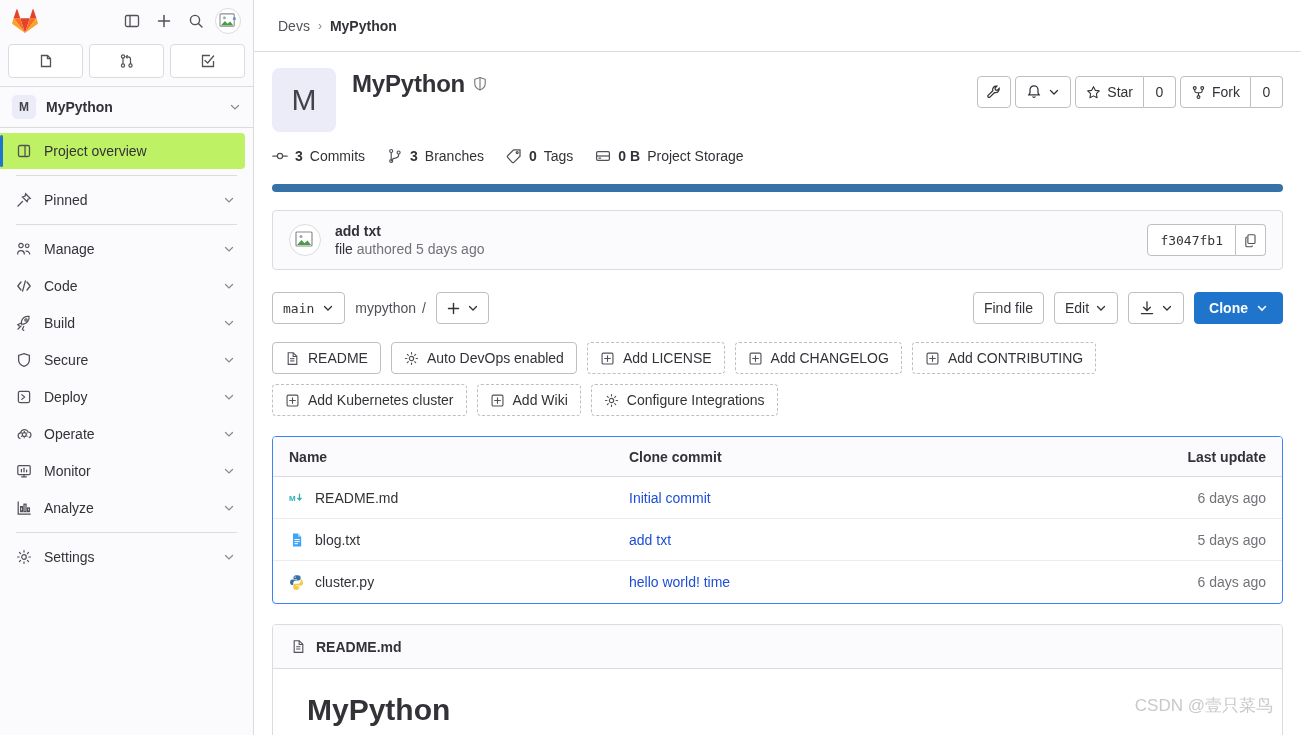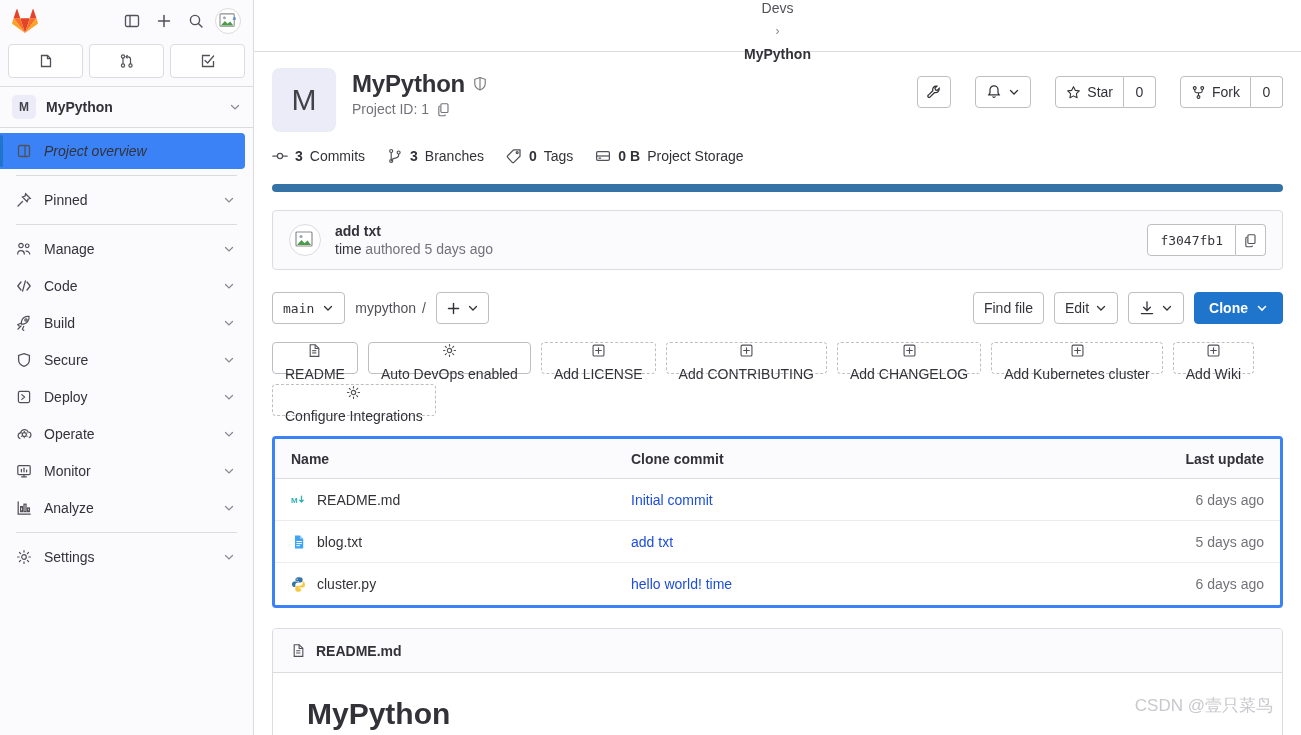--- a/index.html
+++ b/index.html
@@ -60,58 +60,57 @@
   }
   .ctx-name { font-weight: 700; font-size: 14px; color:#333238; flex:1; }
   .nav { padding: 4px 8px 0 0; flex: 1; overflow: hidden; }
   .nav-item {
     display: flex; align-items: center; gap: 12px;
     height: 36px; padding-left: 16px; padding-right: 10px;
     margin: 1px 0 1px 0;
     border-radius: 0 4px 4px 0;
     color: #333238; cursor: pointer; position: relative;
   }
-  .nav-item.active { background: #3b82f6; font-weight: 400; font-style: italic; }
+  .nav-item.active { background: #bef264; font-weight: 400; }
   .nav-item.active::before {
     content: ""; position: absolute; left: 0; top: 2px; bottom: 2px;
     width: 3px; background: #1f75cb; border-radius: 2px;
   }
   .nav-ico { width: 16px; height: 16px; color: #535158; flex: 0 0 16px; display:block;}
   .nav-label { flex: 1; font-size: 14px; }
   .nav-chev { color:#89888d; width:12px; height:12px; }
   .nav-sep { height:1px; background:#dcdcde; margin: 6px 8px 6px 16px; }
 
   
   .main { flex: 1; height: 735px; overflow: hidden; background:#fff; }
   .breadcrumb-bar {
     height: 52px; border-bottom: 1px solid #dcdcde;
     display: flex; align-items: center; padding: 0 24px; gap: 8px;
     font-size: 14px;
-    flex-direction: column;
   }
   .bc-link { color:#535158; cursor: pointer; }
   .bc-sep { color:#89888d; font-size: 12px; }
   .bc-current { color:#333238; font-weight: 600; cursor: pointer; }
 
   .content { padding: 16px 18px 0 18px; }
 
   .proj-header { display: flex; align-items: flex-start; gap: 16px; }
   .proj-avatar {
     width: 64px; height: 64px; border-radius: 8px;
     background: #ececf9; color: #434248;
     display:flex; align-items:center; justify-content:center;
     font-size: 30px; font-weight: 400; flex: 0 0 auto;
   }
   .proj-meta { flex: 1; padding-top: 2px; }
   .proj-title-row { display: flex; align-items: center; gap: 7px; }
   .proj-title { font-size: 24px; font-weight: 700; color:#333238; letter-spacing:-0.2px; }
   .proj-id-row { display: flex; align-items: center; gap: 7px; margin-top: 3px; color:#737278; font-size:14px; }
   .copy-btn { color:#737278; cursor:pointer; display:flex; }
 
-  .hdr-actions { display: flex; align-items: flex-end; gap: 24px; padding-top: 8px; }
+  .hdr-actions { display: flex; align-items: flex-end; gap: 4px; padding-top: 8px; }
   .btn {
     height: 32px; border: 1px solid #bfbfc3; background: #fff;
     border-radius: 4px; display: inline-flex; align-items: center;
     gap: 6px; padding: 0 10px; font-size: 14px; color:#333238;
     cursor: pointer; white-space: nowrap;
   }
   .btn-icon-only { padding: 0 8px; }
   .btn-group { display: flex; }
   .btn-group .btn:first-child { border-radius: 4px 0 0 4px; }
   .btn-group .btn:last-child { border-radius: 0 4px 4px 0; border-left: none; }
@@ -175,28 +174,28 @@
   .btn-primary {
     height: 32px; background:#1f75cb; border:1px solid #1f75cb; color:#fff;
     border-radius: 4px; display:inline-flex; align-items:center; gap:8px;
     padding: 0 14px; font-size: 14px; font-weight: 600; cursor:pointer;
   }
 
   .quick-actions { display:flex; flex-wrap: wrap; gap: 10px; margin-top: 18px; }
   .qa {
     height: 32px; border-radius: 4px; background:#fff;
     display:inline-flex; align-items:center; gap: 8px; padding: 0 12px;
-    font-size: 14px; color:#333238; cursor:pointer; white-space: nowrap; flex-direction: column;
+    font-size: 14px; color:#333238; cursor:pointer; white-space: nowrap;
   }
   .qa.solid { border: 1px solid #bfbfc3; }
   .qa.dashed { border: 1px dashed #bfbfc3; }
   .qa svg { color:#535158; flex: 0 0 auto; }
 
   .file-table {
-    margin-top: 20px; border: 3px solid #3b82f6; border-radius: 4px;
+    margin-top: 20px; border: 1px solid #3b82f6; border-radius: 4px;
     overflow: hidden; background:#fff;
   }
   .ft-head {
     display: flex; align-items: center; height: 40px;
     background:#fbfafd; border-bottom: 1px solid #dcdcde;
     font-size: 14px; font-weight: 700; color:#333238; padding: 0 16px;
   }
   .ft-row {
     display: flex; align-items: center; height: 42px;
     border-bottom: 1px solid #ececef; font-size: 14px; padding: 0 16px;
@@ -501,29 +500,20 @@
         <div class="proj-meta">
           <div class="proj-title-row">
             <span class="proj-title">MyPython</span>
             <span style="display:flex;">
               <svg width="16" height="17" viewBox="0 0 16 17" fill="none" stroke="#737278" stroke-width="1.1">
                 <path d="M8 1.6 13.2 3.3v4.2c0 3.1-2.2 5.4-5.2 6.4-3-1-5.2-3.3-5.2-6.4V3.3z"></path>
                 <line x1="8" y1="1.6" x2="8" y2="13.9"></line>
               </svg>
             </span>
           </div>
-          <div class="proj-id-row">
-            <span>Project ID: 1</span>
-            <span class="copy-btn">
-              <svg width="15" height="15" viewBox="0 0 16 16" fill="none" stroke="currentColor" stroke-width="1.2">
-                <rect x="5.2" y="1.8" width="7.6" height="9.4" rx="1.1"></rect>
-                <path d="M10 13.2c0 .8-.6 1.4-1.4 1.4H4.4c-.8 0-1.4-.6-1.4-1.4V5.6c0-.8.6-1.4 1.4-1.4"></path>
-              </svg>
-            </span>
-          </div>
         </div>
 
         <div class="hdr-actions">
           <button class="btn btn-icon-only">
             <span style="display:flex;">
               <svg width="16" height="16" viewBox="0 0 16 16" fill="none" stroke="currentColor" stroke-width="1.25">
                 <path d="M10.9 2.1a3.6 3.6 0 0 0-4.1 4.6L2.4 11.1a1.3 1.3 0 1 0 1.8 1.8l4.4-4.4a3.6 3.6 0 0 0 4.6-4.1l-2 2-1.7-.5-.5-1.7z"></path>
               </svg>
             </span>
           </button>
@@ -618,21 +608,21 @@
         <div class="commit-avatar">
           <svg width="20" height="18" viewBox="0 0 20 18">
             <rect x="1" y="1" width="16" height="14" rx="1" fill="none" stroke="#8c8c8c" stroke-width="1.2"></rect>
             <circle cx="6" cy="5.5" r="1.6" fill="#9aa7b0"></circle>
             <path d="M2 14l4.5-5 3 3.2 3-2.6 3.5 4.4z" fill="#4a9b4a"></path>
           </svg>
         </div>
         <div class="commit-text">
           <div class="commit-title">add txt</div>
           <div class="commit-sub">
-            <b>time</b>
+            <b>file</b>
             <span>authored 5 days ago</span>
           </div>
         </div>
         <div class="sha-group">
           <div class="sha-box">f3047fb1</div>
           <div class="sha-copy">
             <svg width="15" height="15" viewBox="0 0 16 16" fill="none" stroke="currentColor" stroke-width="1.2">
               <rect x="5.2" y="1.8" width="7.6" height="9.4" rx="1.1"></rect>
               <path d="M10 13.2c0 .8-.6 1.4-1.4 1.4H4.4c-.8 0-1.4-.6-1.4-1.4V5.6c0-.8.6-1.4 1.4-1.4"></path>
             </svg>
@@ -742,32 +732,32 @@
         </button>
 
         <button class="qa dashed">
           <span style="display:flex;">
             <svg width="15" height="15" viewBox="0 0 16 16" fill="none" stroke="currentColor" stroke-width="1.2">
               <rect x="2.2" y="2.2" width="11.6" height="11.6" rx="1.4"></rect>
               <line x1="8" y1="5" x2="8" y2="11" stroke-linecap="round"></line>
                   <line x1="5" y1="8" x2="11" y2="8" stroke-linecap="round"></line>
             </svg>
           </span>
-          <span>Add CONTRIBUTING</span>
+          <span>Add CHANGELOG</span>
         </button>
 
         <button class="qa dashed">
           <span style="display:flex;">
             <svg width="15" height="15" viewBox="0 0 16 16" fill="none" stroke="currentColor" stroke-width="1.2">
               <rect x="2.2" y="2.2" width="11.6" height="11.6" rx="1.4"></rect>
               <line x1="8" y1="5" x2="8" y2="11" stroke-linecap="round"></line>
                   <line x1="5" y1="8" x2="11" y2="8" stroke-linecap="round"></line>
             </svg>
           </span>
-          <span>Add CHANGELOG</span>
+          <span>Add CONTRIBUTING</span>
         </button>
 
         <button class="qa dashed">
           <span style="display:flex;">
             <svg width="15" height="15" viewBox="0 0 16 16" fill="none" stroke="currentColor" stroke-width="1.2">
               <rect x="2.2" y="2.2" width="11.6" height="11.6" rx="1.4"></rect>
               <line x1="8" y1="5" x2="8" y2="11" stroke-linecap="round"></line>
                   <line x1="5" y1="8" x2="11" y2="8" stroke-linecap="round"></line>
             </svg>
           </span>

